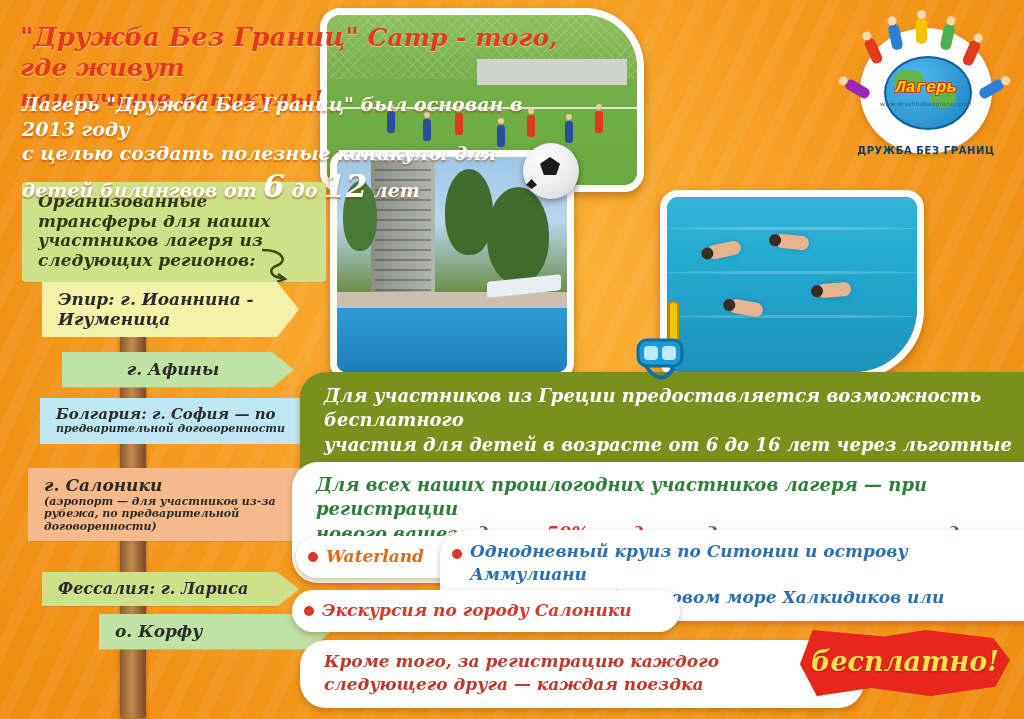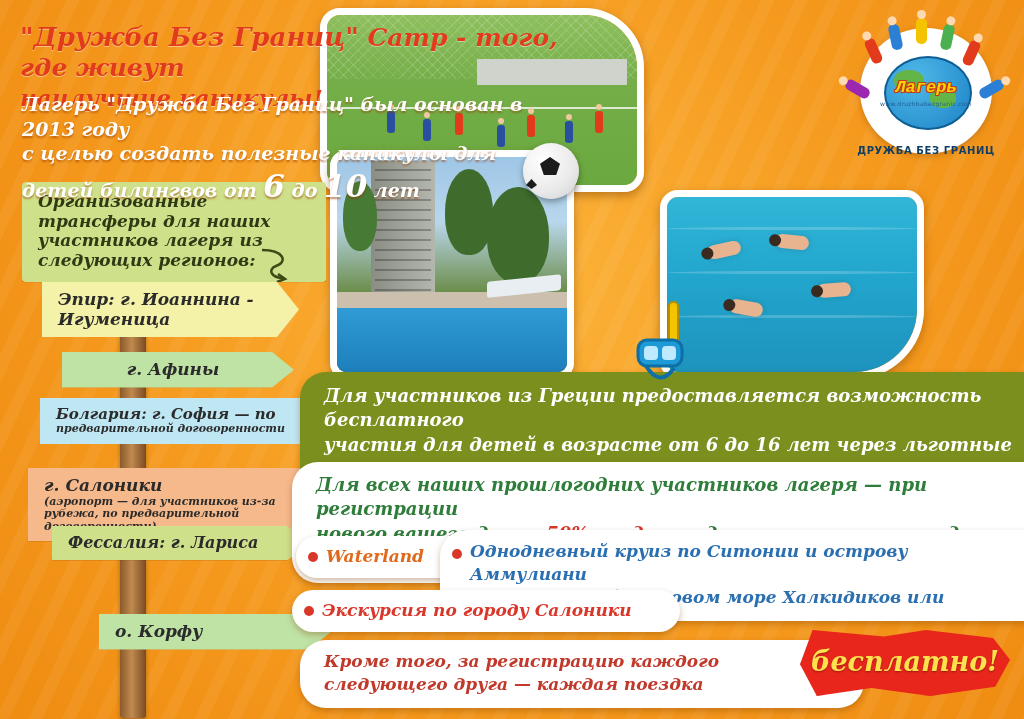--- a/index.html
+++ b/index.html
@@ -150,21 +150,21 @@
 
   .s-transfer{
     left:22px;top:182px;width:270px;background:#cfe08a;color:#2f3a14;
     font-size:17px;border-radius:4px;padding:10px 18px 12px 16px;
     clip-path:polygon(0 0,100% 0,100% 100%,0 100%);
   }
   .s-epir{left:42px;top:282px;width:215px;background:#f4f1a8;font-size:17px;}
   .s-afin{left:62px;top:352px;width:190px;background:#bfe3a5;font-size:17px;text-align:center;font-style:italic;}
   .s-bulg{left:40px;top:398px;width:258px;background:#bfe6f3;font-size:15px;}
   .s-salon{left:28px;top:468px;width:272px;background:#f6b98b;font-size:17px;}
-  .s-fessal{left:42px;top:526px;width:215px;background:#cfe08a;font-size:16px;margin-left:10px;}
+  .s-fessal{left:42px;top:572px;width:215px;background:#cfe08a;font-size:16px;}
   .s-korfu{left:62px;top:614px;width:190px;background:#bfe3a5;font-size:17px;margin-left:37px;}
 
   
   .banner{
     position:absolute;z-index:6;border-radius:26px;
     font-family:"DejaVu Serif","Liberation Serif",serif;
     font-style:italic;font-weight:bold;line-height:1.35;
     box-shadow:0 3px 6px rgba(120,60,0,.35);
   }
   .b-green{
@@ -218,21 +218,21 @@
 
   <div class="headline">
     <div class="l1"><span class="quoted">"Дружба Без Границ"</span><span> Camp - того, где живут</span></div>
     <div class="l2">наилучшие каникулы!</div>
   </div>
 
   <div class="sub">
     <div>Лагерь "Дружба Без Границ" был основан в 2013 году</div>
     <div>с целью создать полезные каникулы для</div>
     <div>
-      <span>детей билингвов от </span><span class="big">6</span><span> до </span><span class="big">10</span><span> лет</span>
+      <span>детей билингвов от </span><span class="big">6</span><span> до </span><span class="big">12</span><span> лет</span>
     </div>
   </div>
 
   <div class="photo ph-football">
     <div class="sky"></div>
     <div class="fence"></div>
     <div class="bld"></div>
     <div class="line"></div>
     <div class="p" style="left:60px;top:96px;background:#2b4fa0;"></div>
     <div class="p" style="left:96px;top:104px;background:#2b4fa0;"></div>

